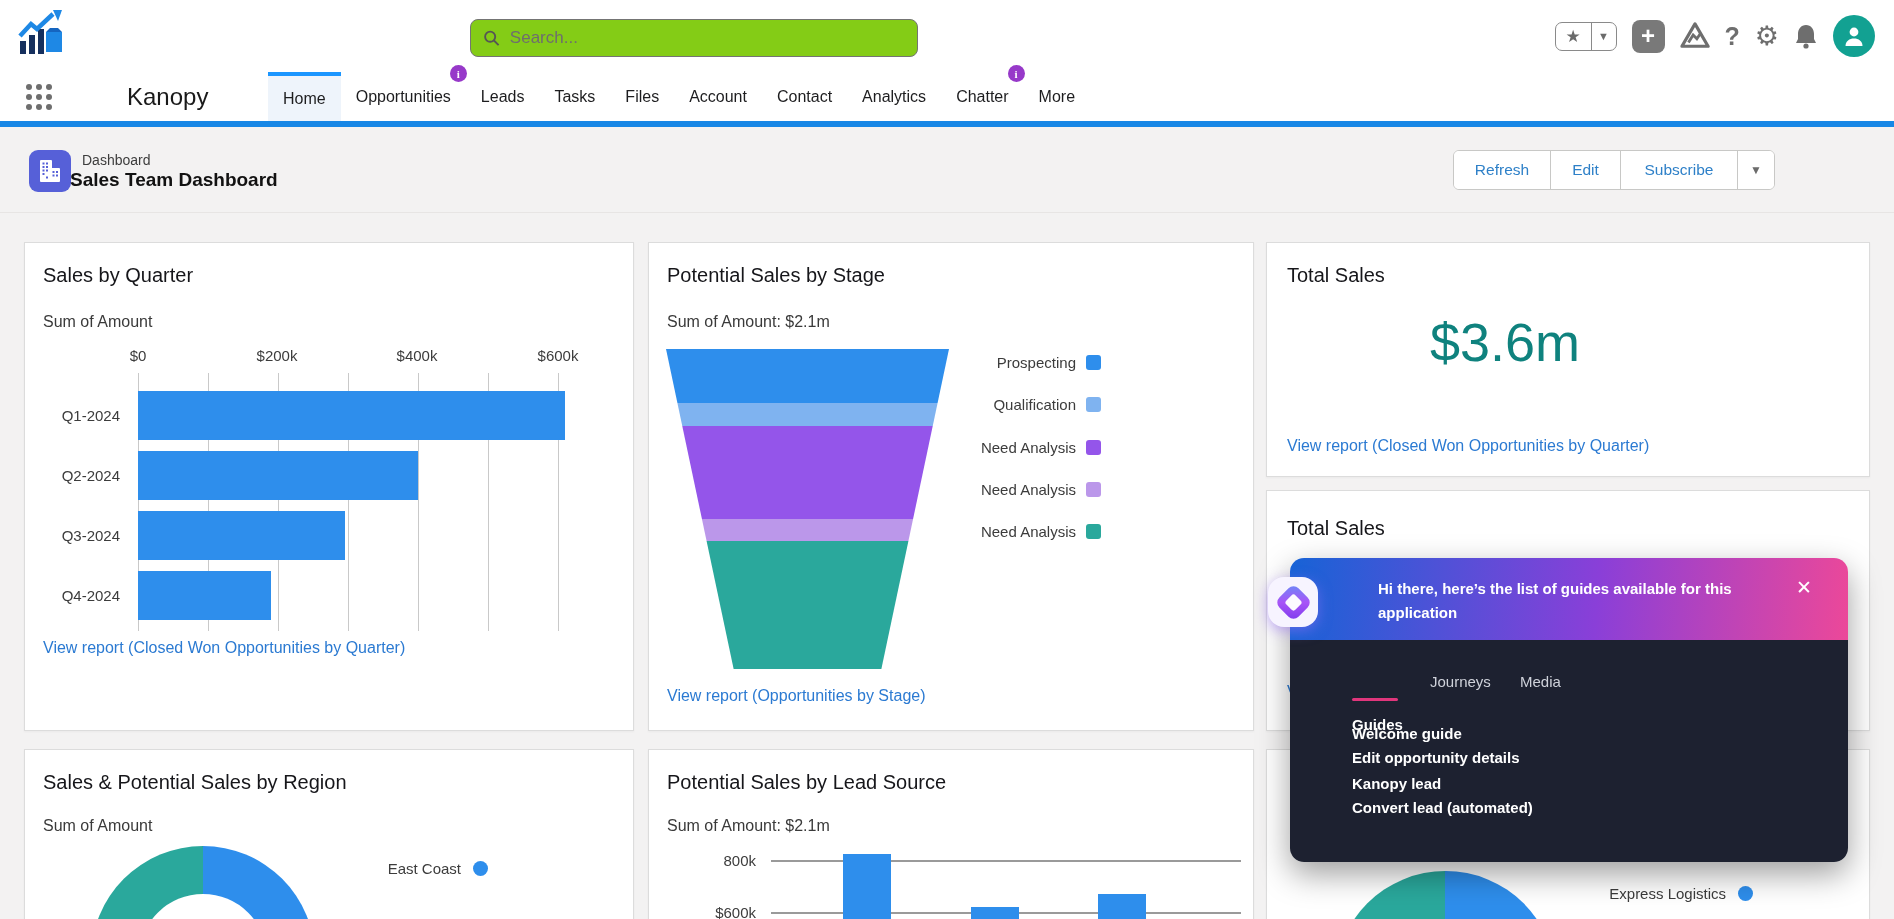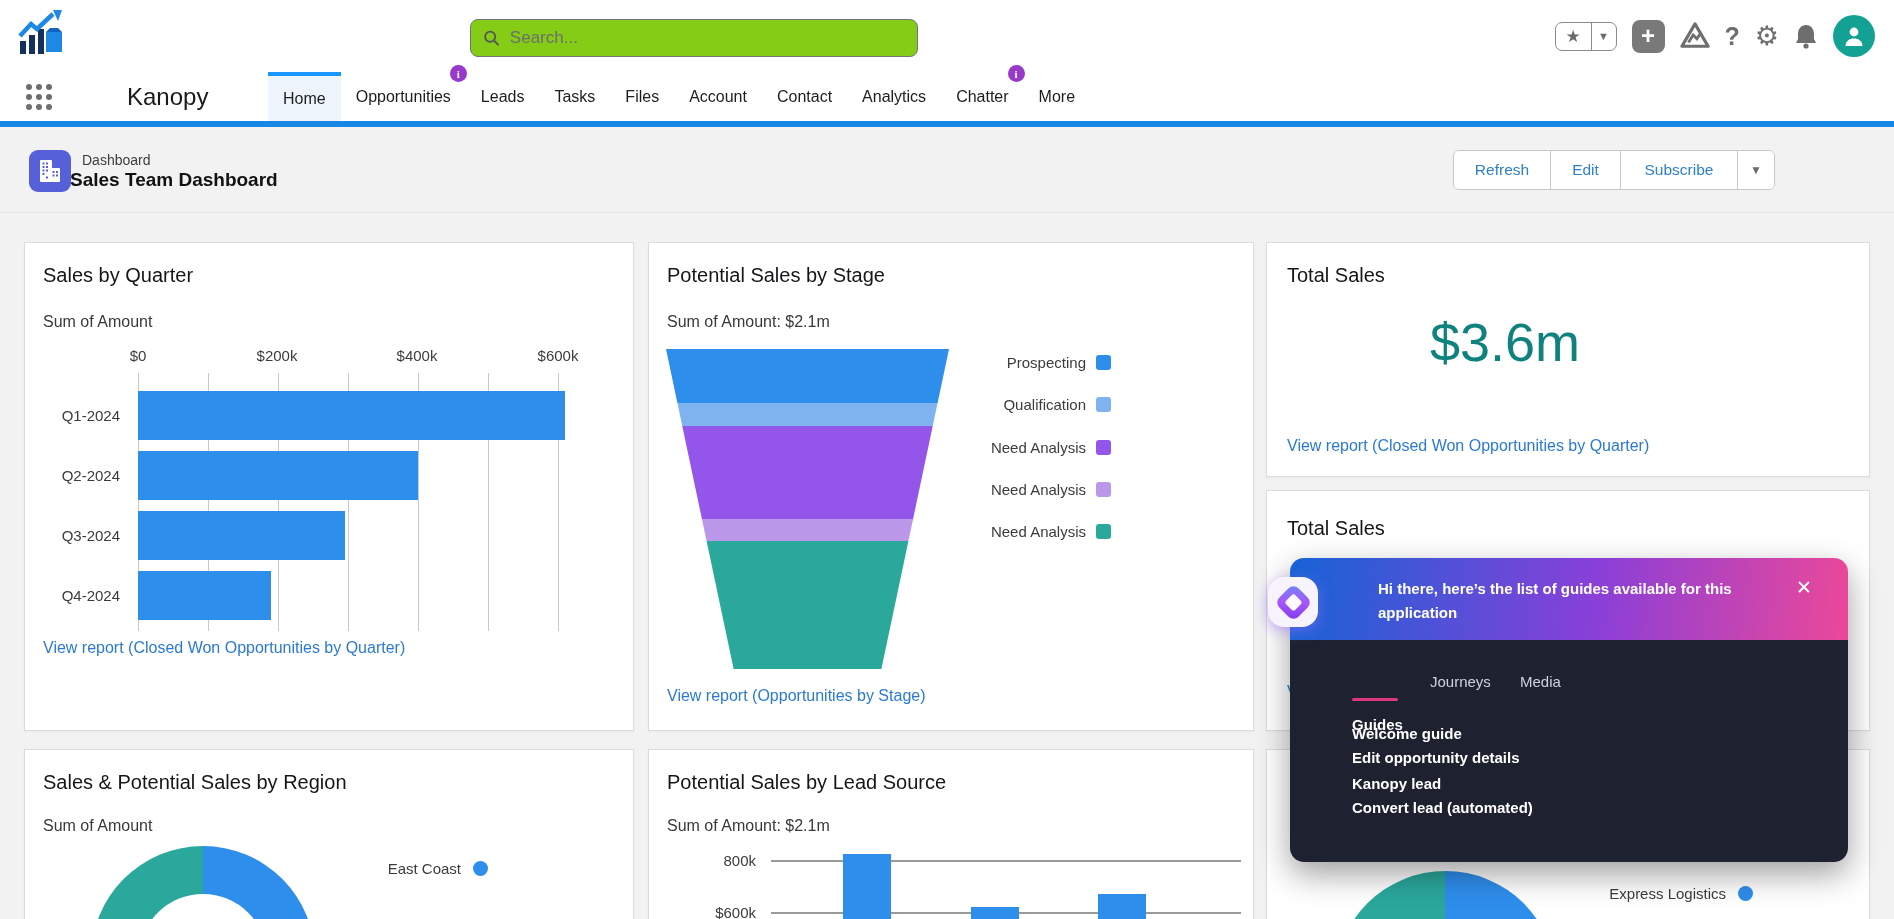--- a/index.html
+++ b/index.html
@@ -50,21 +50,21 @@
   .report-link { position:absolute; left:18px; font-size:16px; color:#2b7ad2; cursor:pointer; }
 
   
   .vgrid { position:absolute; width:1px; top:130px; height:258px; background:#c9c9c9; }
   .xtick { position:absolute; top:104px; font-size:15px; color:#3c3c3c; width:70px; text-align:center; }
   .qbar { position:absolute; left:113px; height:49px; background:#2e8eec; }
   .qcat { position:absolute; width:95px; text-align:right; font-size:15px; color:#3c3c3c; }
 
   
   .funnel { position:absolute; left:17px; top:106px; width:283px; height:320px; clip-path:polygon(0 0, 100% 0, 76.1% 100%, 23.9% 100%); display:flex; flex-direction:column; }
-  .leg-row { position:absolute; right:142px; display:flex; align-items:center; gap:10px; height:18px; }
+  .leg-row { position:absolute; right:152px; display:flex; align-items:center; gap:10px; height:18px; }
   .leg-row span { font-size:15px; color:#3c3c3c; }
   .leg-sq { width:15px; height:15px; border-radius:3px; }
 
   
   .metric-value { position:absolute; left:58px; top:68px; width:360px; text-align:center; font-size:54px; color:#0f827e; }
 
   
   .donut { position:absolute; border-radius:50%; background:conic-gradient(#2e8eec 0deg 180deg, #2aa89c 180deg 360deg); }
   .donut::after { content:""; position:absolute; inset:48px; background:#fff; border-radius:50%; }
   .dot-leg { position:absolute; display:flex; align-items:center; gap:12px; }

